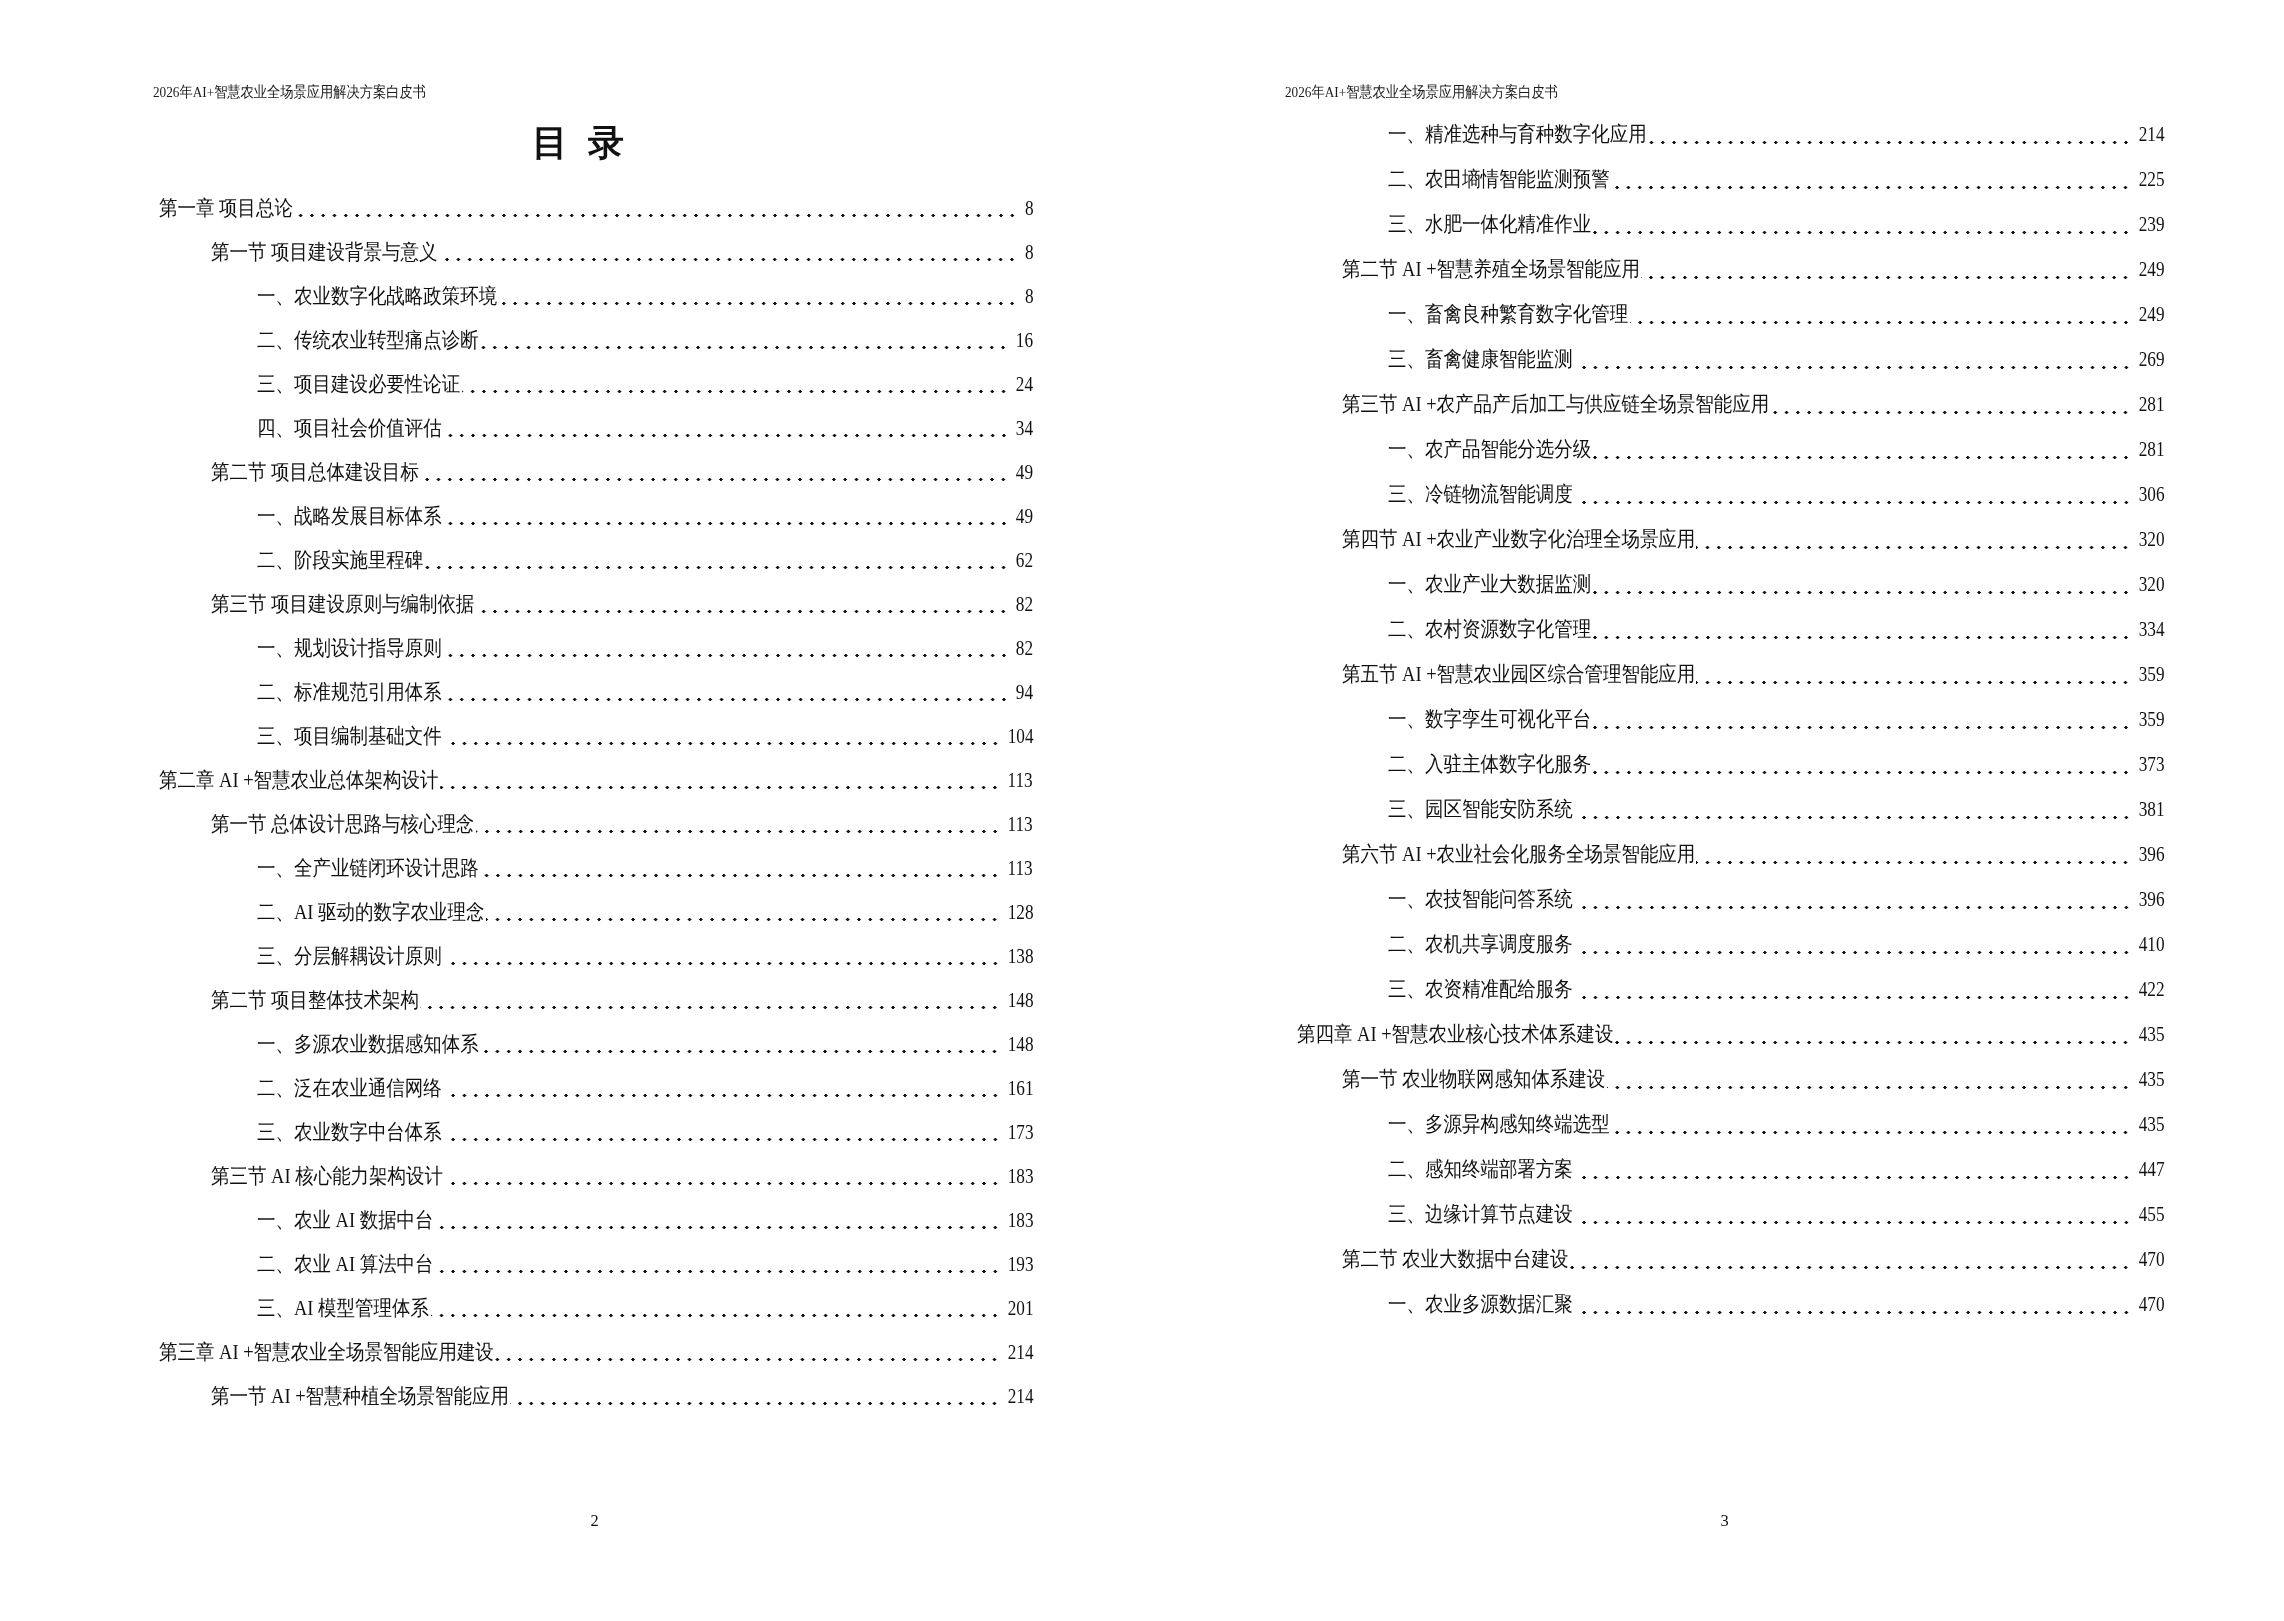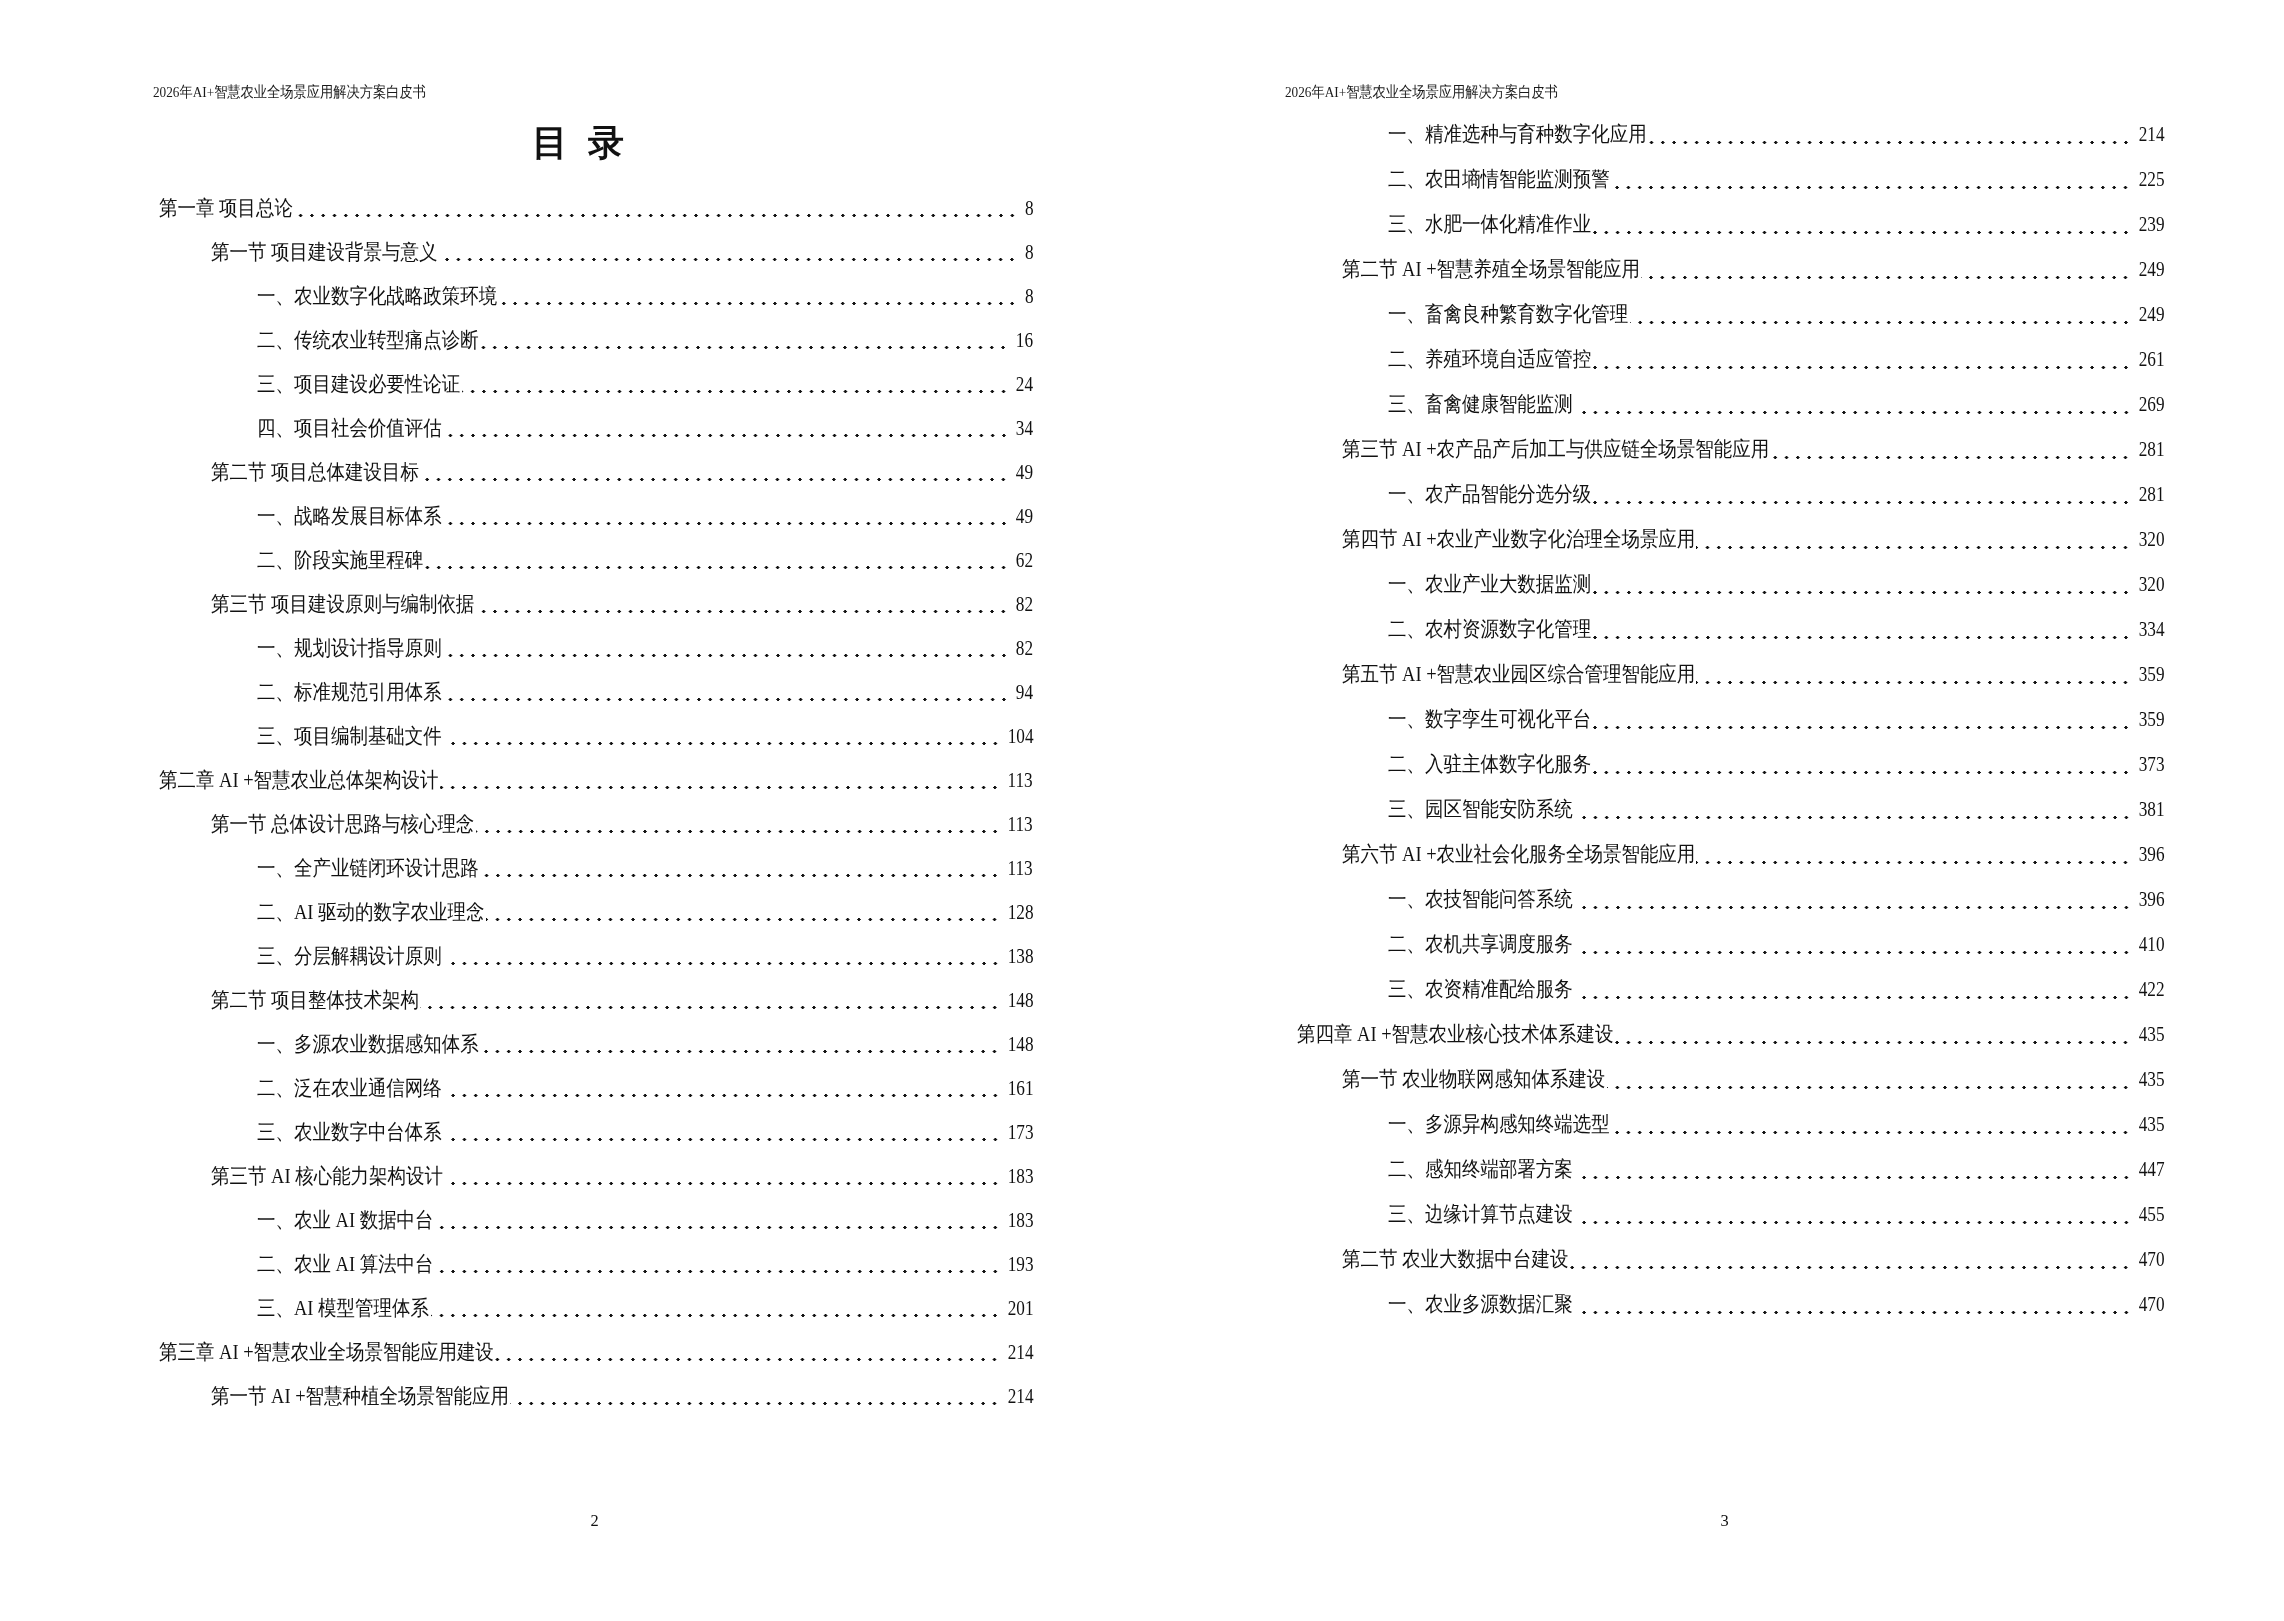--- a/index.html
+++ b/index.html
@@ -288,38 +288,38 @@
         <span class="label" style="margin-right: -41px;">第二节 AI +智慧养殖全场景智能应用</span>
         <span class="leader"></span>
         <span class="page-num" style="margin-left: -5.7px;">249</span>
       </li>
       <li class="toc-row lvl-sub">
         <span class="label" style="margin-right: -33px;">一、畜禽良种繁育数字化管理</span>
         <span class="leader"></span>
         <span class="page-num" style="margin-left: -5.7px;">249</span>
       </li>
       <li class="toc-row lvl-sub">
-        <span class="label" style="margin-right: -28px;">二、养殖环境自适应管控</span>
-        <span class="leader"></span>
-        <span class="page-num" style="margin-left: -5.7px;">261</span>
-      </li>
-      <li class="toc-row lvl-sub">
         <span class="label" style="margin-right: -25.4px;">三、畜禽健康智能监测</span>
         <span class="leader"></span>
         <span class="page-num" style="margin-left: -5.7px;">269</span>
       </li>
       <li class="toc-row lvl-section">
         <span class="label" style="margin-right: -59px;">第三节 AI +农产品产后加工与供应链全场景智能应用</span>
         <span class="leader"></span>
         <span class="page-num" style="margin-left: -5.7px;">281</span>
       </li>
       <li class="toc-row lvl-sub">
         <span class="label" style="margin-right: -28px;">一、农产品智能分选分级</span>
         <span class="leader"></span>
         <span class="page-num" style="margin-left: -5.7px;">281</span>
+      </li>
+      <li class="toc-row lvl-sub">
+        <span class="label" style="margin-right: -25.4px;">三、冷链物流智能调度</span>
+        <span class="leader"></span>
+        <span class="page-num" style="margin-left: -5.7px;">306</span>
       </li>
       <li class="toc-row lvl-section">
         <span class="label" style="margin-right: -49px;">第四节 AI +农业产业数字化治理全场景应用</span>
         <span class="leader"></span>
         <span class="page-num" style="margin-left: -5.7px;">320</span>
       </li>
       <li class="toc-row lvl-sub">
         <span class="label" style="margin-right: -28px;">一、农业产业大数据监测</span>
         <span class="leader"></span>
         <span class="page-num" style="margin-left: -5.7px;">320</span>

